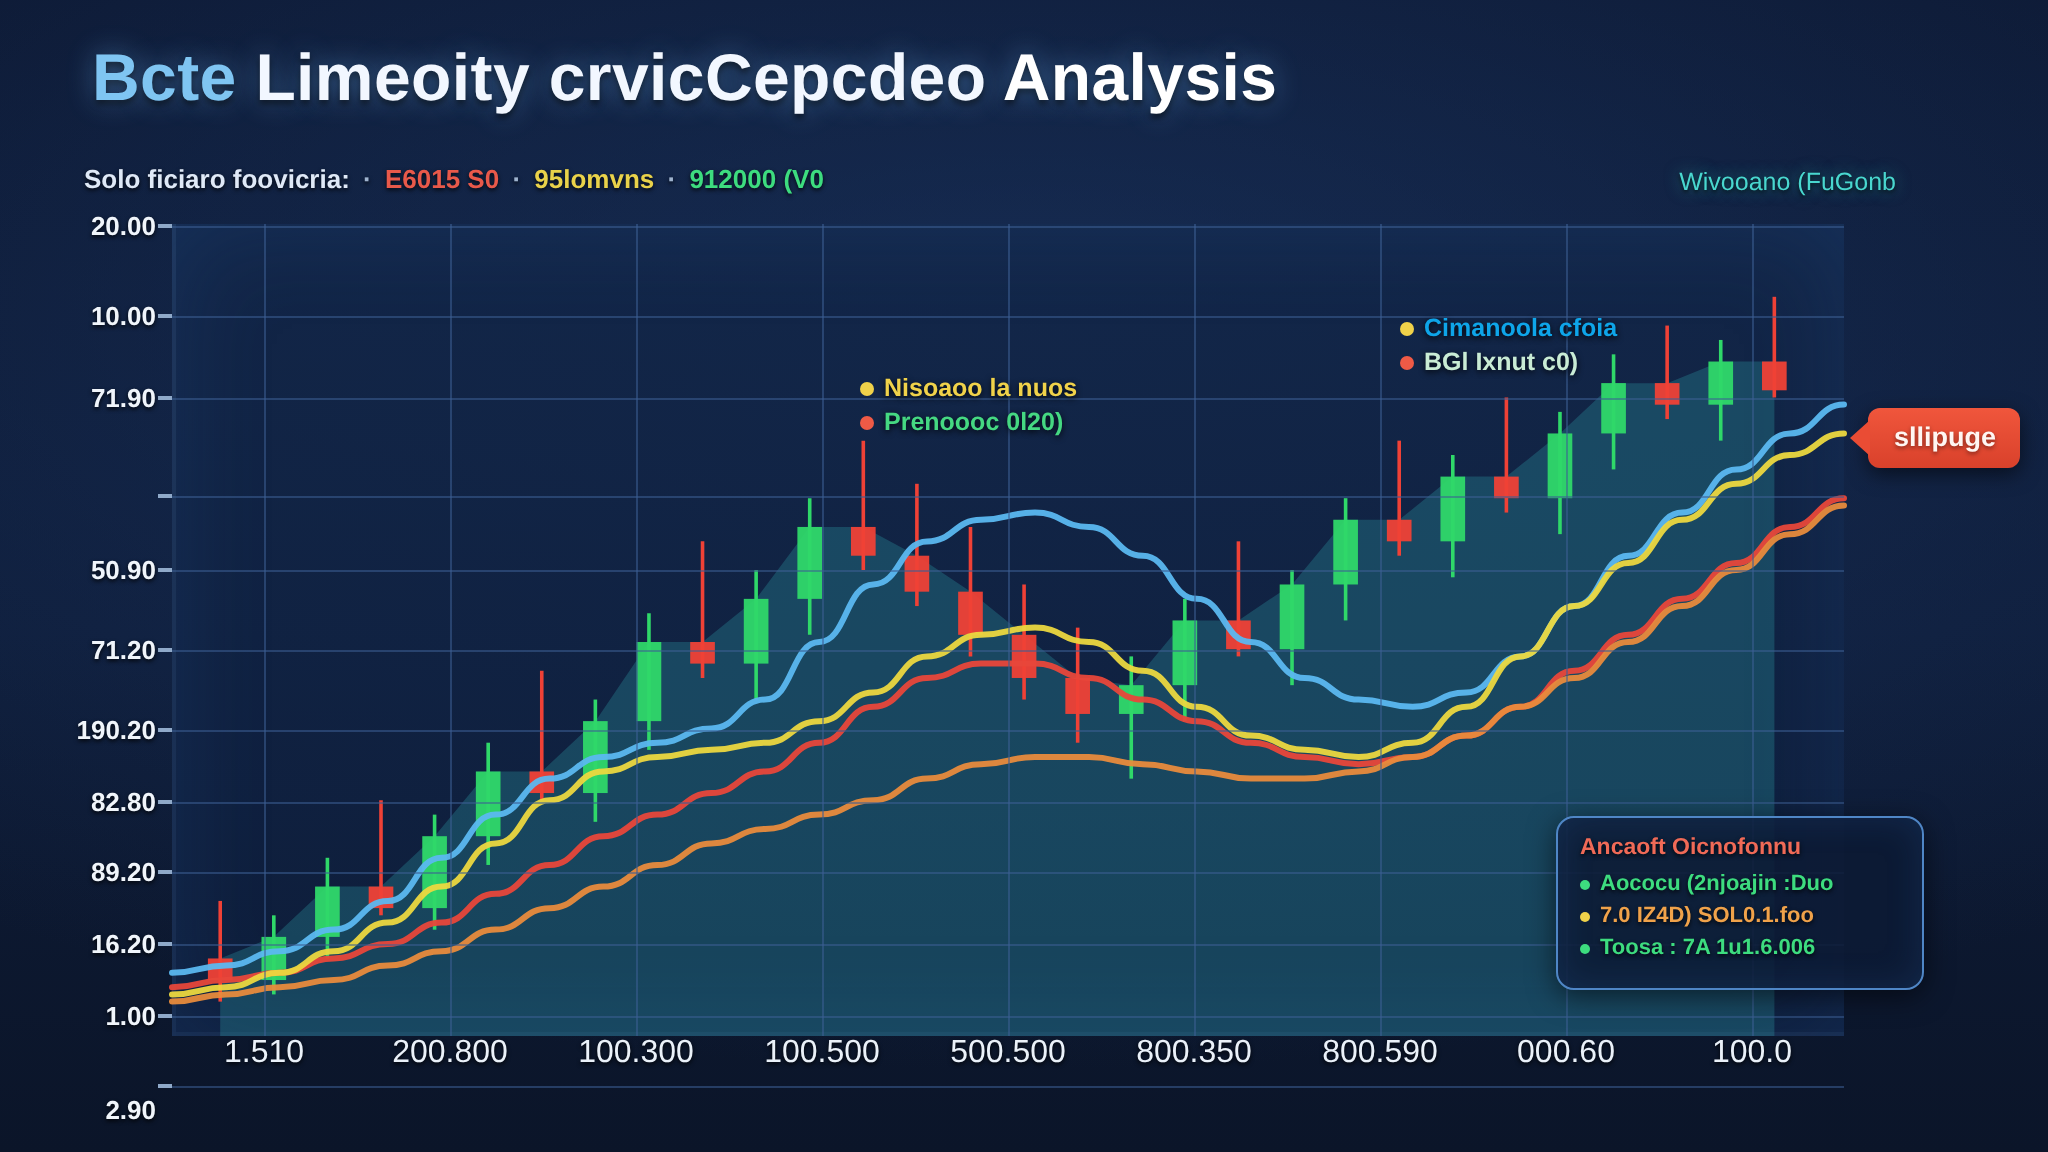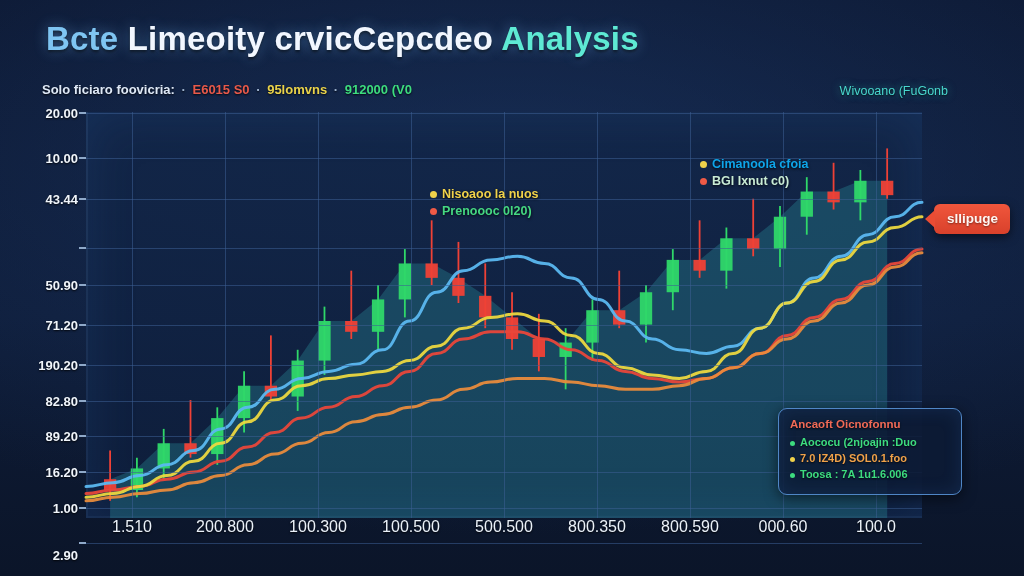--- a/index.html
+++ b/index.html
@@ -109,21 +109,21 @@
     text-shadow:0 1px 2px rgba(0,0,0,.8);
   }
   .legend-item .dot{display:inline-block;width:5px;height:5px;border-radius:50%;margin-right:5px;vertical-align:middle;}
 </style>
 </head>
 <body>
 
 <div id="root">
   <div class="bg-glow"></div>
 
-  <div class="title" id="title-el"><span style="color: rgb(127, 197, 242);">Bcte </span><span style="color: rgb(242, 247, 255);">Limeoity </span><span style="color: rgb(242, 247, 255);">crvicCepcdeo </span><span style="color: #5eead4;">Analysis</span></div>
+  <div class="title" id="title-el"><span style="color: rgb(127, 197, 242);">Bcte </span><span style="color: rgb(242, 247, 255);">Limeoity </span><span style="color: rgb(242, 247, 255);">crvicCepcdeo </span><span style="color: #ffffff;">Analysis</span></div>
 
   <div class="subtitle" id="subtitle-el"><span style="color: rgb(223, 233, 247);">Solo ficiaro foovicria:</span><span class="s-sep"> · </span><span style="color: rgb(232, 89, 74);">E6015 S0</span><span class="s-sep"> · </span><span style="color: rgb(233, 210, 74);">95lomvns</span><span class="s-sep"> · </span><span style="color: rgb(61, 220, 127);">912000 (V0</span></div>
 
   <div class="corner-note">Wivooano (FuGonb</div>
 
   <div class="axis-left"></div>
   <div class="axis-bottom"></div>
 
   <div class="plot" id="plot">
     <svg class="chart" viewBox="0 0 836 406" preserveAspectRatio="none" id="svg">
@@ -194,21 +194,21 @@
         <path d="M 0.0 388.8 C 13.5 388.8 13.5 385.2 27.0 385.2 C 40.5 385.2 40.5 381.6 53.9 381.6 C 67.4 381.6 67.4 378.0 80.9 378.0 C 94.4 378.0 94.4 370.8 107.9 370.8 C 121.4 370.8 121.4 363.6 134.8 363.6 C 148.3 363.6 148.3 352.8 161.8 352.8 C 175.3 352.8 175.3 342.1 188.8 342.1 C 202.3 342.1 202.3 331.3 215.7 331.3 C 229.2 331.3 229.2 320.5 242.7 320.5 C 256.2 320.5 256.2 309.7 269.7 309.7 C 283.2 309.7 283.2 302.5 296.6 302.5 C 310.1 302.5 310.1 295.3 323.6 295.3 C 337.1 295.3 337.1 288.1 350.6 288.1 C 364.1 288.1 364.1 277.3 377.5 277.3 C 391.0 277.3 391.0 270.1 404.5 270.1 C 418.0 270.1 418.0 266.5 431.5 266.5 C 445.0 266.5 445.0 266.5 458.5 266.5 C 471.9 266.5 471.9 270.1 485.4 270.1 C 498.9 270.1 498.9 273.7 512.4 273.7 C 525.9 273.7 525.9 277.3 539.4 277.3 C 552.8 277.3 552.8 277.3 566.3 277.3 C 579.8 277.3 579.8 273.7 593.3 273.7 C 606.8 273.7 606.8 266.5 620.3 266.5 C 633.7 266.5 633.7 255.8 647.2 255.8 C 660.7 255.8 660.7 241.4 674.2 241.4 C 687.7 241.4 687.7 227.0 701.2 227.0 C 714.6 227.0 714.6 209.0 728.1 209.0 C 741.6 209.0 741.6 191.0 755.1 191.0 C 768.6 191.0 768.6 173.0 782.1 173.0 C 795.5 173.0 795.5 155.1 809.0 155.1 C 822.5 155.1 822.5 140.7 836.0 140.7" fill="none" stroke="#e88b3c" stroke-width="3" stroke-linecap="round" opacity="0.95"></path>
       </svg>
   <div class="grid-h" style="top: 1px;"></div>
       <div class="ytick-mark" style="top: 1px;"></div>
       <div class="ytick" style="top: 1px;">20.00</div>
       <div class="grid-h" style="top: 46px;"></div>
       <div class="ytick-mark" style="top: 46px;"></div>
       <div class="ytick" style="top: 46px;">10.00</div>
       <div class="grid-h" style="top: 87px;"></div>
       <div class="ytick-mark" style="top: 87px;"></div>
-      <div class="ytick" style="top: 87px;">43.44</div>
+      <div class="ytick" style="top: 87px;">71.90</div>
       <div class="grid-h" style="top: 136px;"></div>
       <div class="ytick-mark" style="top: 136px;"></div>
       <div class="grid-h" style="top: 173px;"></div>
       <div class="ytick-mark" style="top: 173px;"></div>
       <div class="ytick" style="top: 173px;">50.90</div>
       <div class="grid-h" style="top: 213px;"></div>
       <div class="ytick-mark" style="top: 213px;"></div>
       <div class="ytick" style="top: 213px;">71.20</div>
       <div class="grid-h" style="top: 253px;"></div>
       <div class="ytick-mark" style="top: 253px;"></div>

